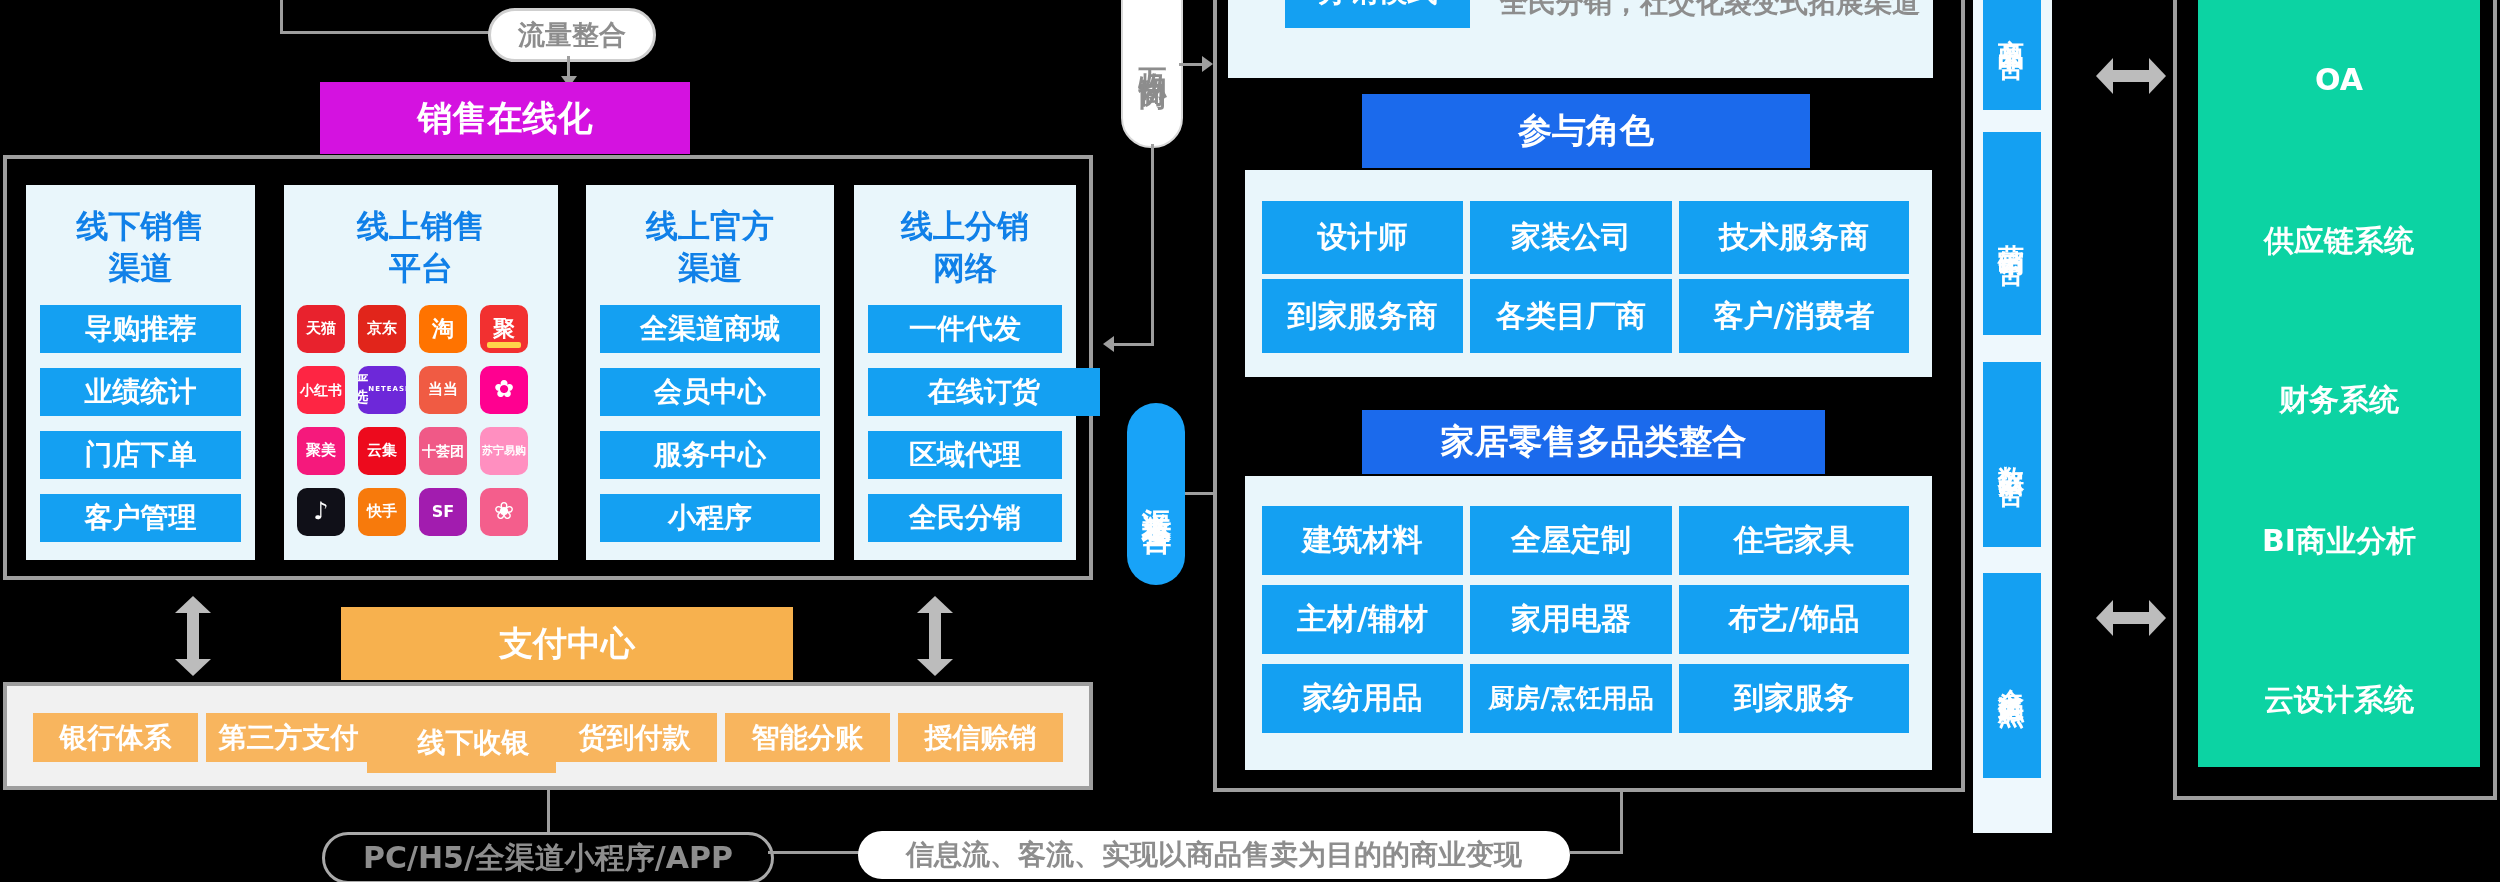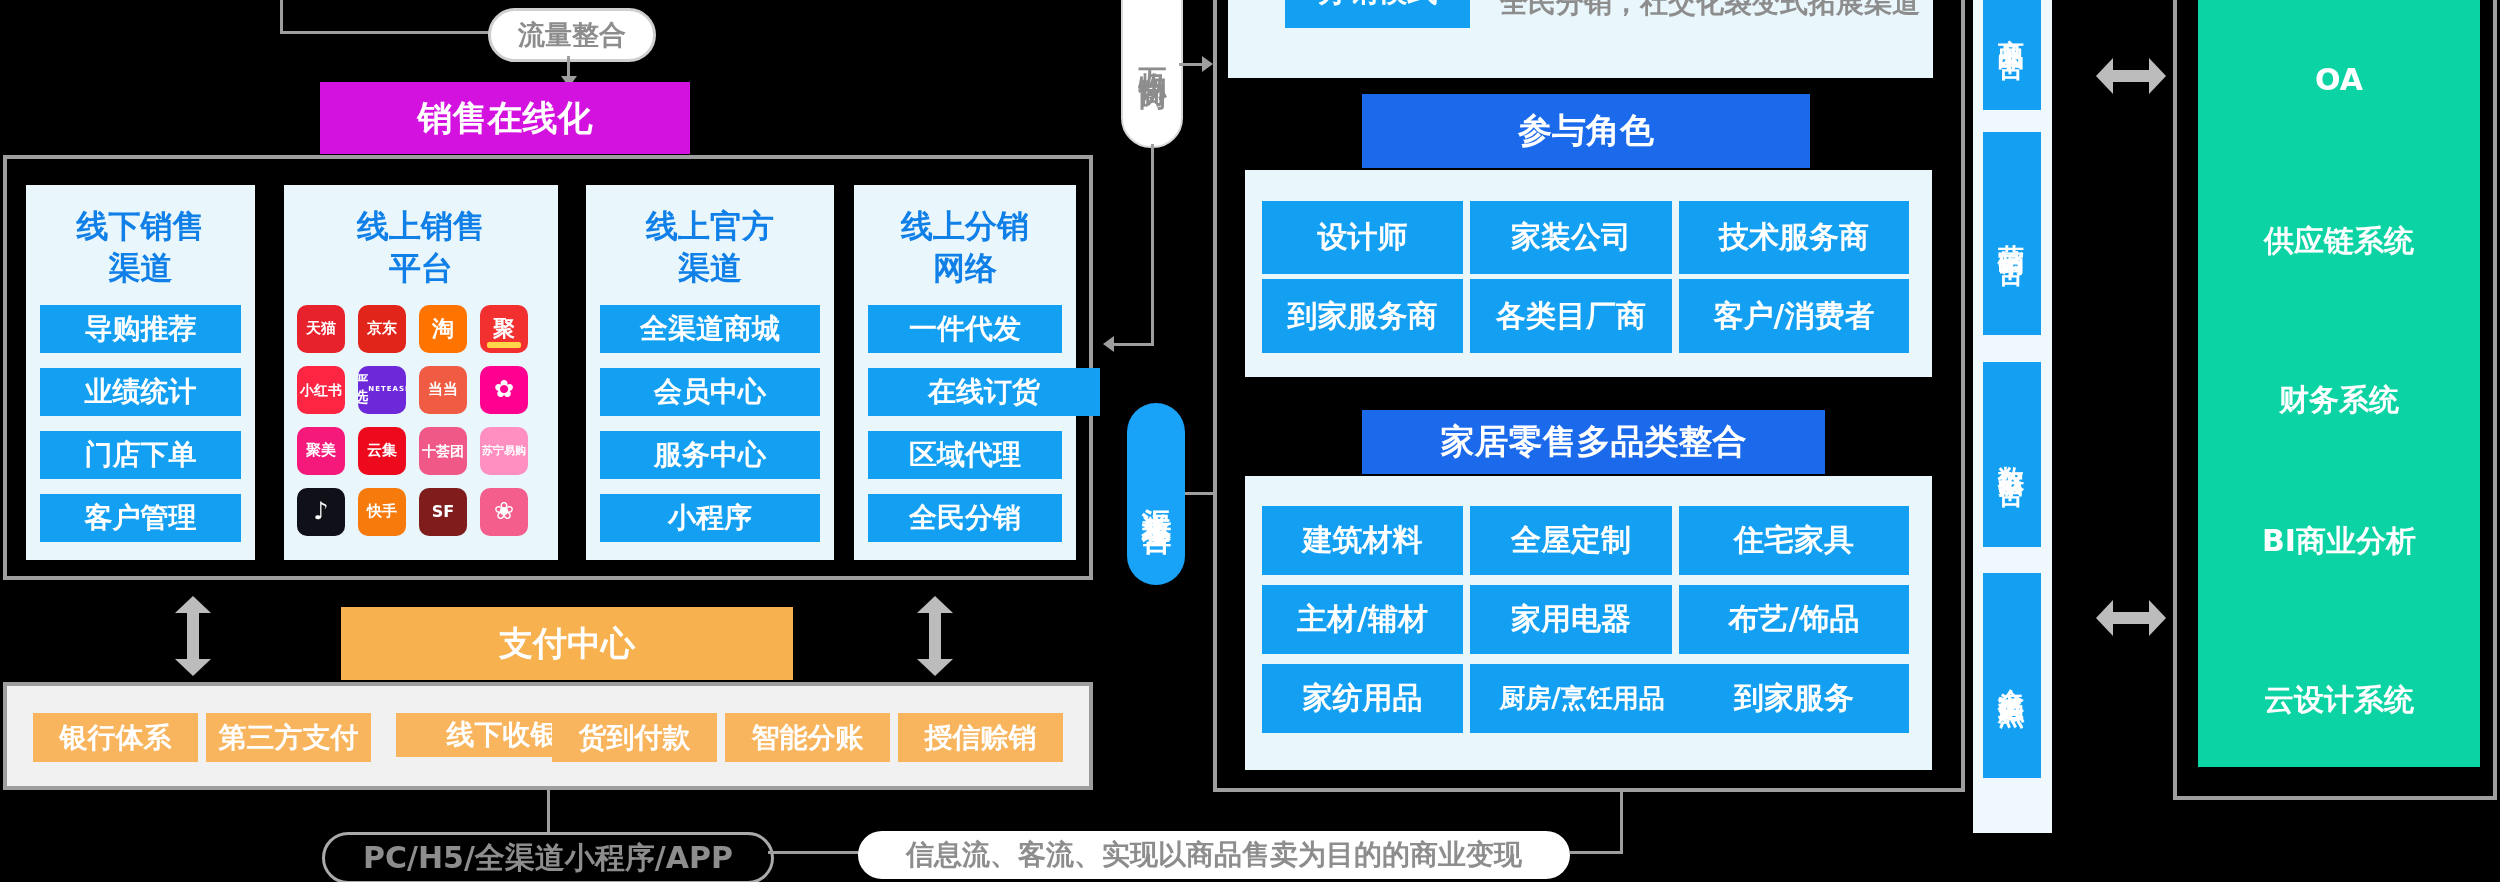--- a/index.html
+++ b/index.html
@@ -12,21 +12,21 @@
   .btn-az{position:absolute;background:#14a0f2;color:#fff;display:flex;align-items:center;justify-content:center;font-size:28px;}
   .hdr-blue{position:absolute;background:#1b6aec;color:#fff;display:flex;align-items:center;justify-content:center;font-size:34px;}
   .grid-item{position:absolute;background:#14a0f2;color:#fff;display:flex;align-items:center;justify-content:center;font-size:30px;}
   .col-title{position:absolute;color:#1080e8;text-align:center;font-size:32px;line-height:42px;}
   .btn-or{position:absolute;background:#f8b55e;color:#fff;display:flex;align-items:center;justify-content:center;font-size:28px;}
   .pill{position:absolute;display:flex;align-items:center;justify-content:center;border-radius:28px;}
   .vtext{writing-mode:vertical-rl;text-orientation:upright;letter-spacing:5px;}
   .icon{position:absolute;width:48px;height:48px;border-radius:10px;color:#fff;
         display:flex;align-items:center;justify-content:center;text-align:center;
         font-size:15px;line-height:1.05;overflow:hidden;}
-  .f22{font-size:22px;} .f24{font-size:24px;} .f14{font-size:14px;} .f12{font-size:11px;} .f16{font-size:16px;} .fs26{font-size:26px;padding-left:11px;}
+  .f22{font-size:22px;} .f24{font-size:24px;} .f14{font-size:14px;} .f12{font-size:11px;} .f16{font-size:16px;} .fs26{font-size:26px;}
   .ribbon::after{content:"";position:absolute;left:7px;right:7px;bottom:5px;height:6px;background:#ffd54a;border-radius:2px;}
   
   .head-down{position:absolute;width:0;height:0;border-left:8px solid transparent;border-right:8px solid transparent;border-top:11px solid #9e9e9e;}
   .head-right{position:absolute;width:0;height:0;border-top:8px solid transparent;border-bottom:8px solid transparent;border-left:11px solid #9e9e9e;}
   .head-left{position:absolute;width:0;height:0;border-top:8px solid transparent;border-bottom:8px solid transparent;border-right:11px solid #9e9e9e;}
   
   .dblv{position:absolute;width:36px;}
   .dblv .sh{position:absolute;left:12px;right:12px;top:15px;bottom:15px;background:#bcbcbc;}
   .dblv::before{content:"";position:absolute;top:0;left:0;width:0;height:0;border-left:18px solid transparent;border-right:18px solid transparent;border-bottom:17px solid #bcbcbc;}
   .dblv::after{content:"";position:absolute;bottom:0;left:0;width:0;height:0;border-left:18px solid transparent;border-right:18px solid transparent;border-top:17px solid #bcbcbc;}
@@ -84,21 +84,21 @@
   <div class="icon" style="left: 419px; top: 366px; background: rgb(240, 91, 67);">当当</div>
   <div class="icon f24" style="left: 480px; top: 366px; background: rgb(255, 0, 144);">✿</div>
 
   <div class="icon" style="left: 297px; top: 427px; background: rgb(245, 25, 124);">聚美</div>
   <div class="icon" style="left: 358px; top: 427px; background: rgb(237, 10, 29);">云集</div>
   <div class="icon f14" style="left: 419px; top: 427px; background: rgb(240, 89, 135);">十荟团</div>
   <div class="icon f12" style="left: 480px; top: 427px; background: rgb(255, 143, 192);">苏宁易购</div>
 
   <div class="icon f24" style="left: 297px; top: 488px; background: rgb(16, 16, 24);">♪</div>
   <div class="icon" style="left: 358px; top: 488px; background: rgb(247, 122, 12);">快手</div>
-  <div class="icon f16" style="left: 419px; top: 488px; background: #7f1d1d;">SF</div>
+  <div class="icon f16" style="left: 419px; top: 488px; background: #a21caf;">SF</div>
   <div class="icon f24" style="left: 480px; top: 488px; background: rgb(244, 94, 140);">❀</div>
 
   <div class="panel" style="left:586px;top:185px;width:248px;height:375px;"></div>
   <div class="col-title" style="left:586px;top:205px;width:248px;">
     <div>线上官方</div>
     <div>渠道</div>
   </div>
   <div class="btn-az" style="left:600px;top:305px;width:220px;height:48px;">全渠道商城</div>
   <div class="btn-az" style="left:600px;top:368px;width:220px;height:48px;">会员中心</div>
   <div class="btn-az" style="left:600px;top:431px;width:220px;height:48px;">服务中心</div>
@@ -119,21 +119,21 @@
     </div>
   <div class="dblv" style="left:917px;top:596px;height:80px;">
       <div class="sh"></div>
     </div>
   <div class="abs flex" style="left:341px;top:607px;width:452px;height:73px;background:#f7b14e;">
     <span style="color:#fff;font-size:34px;">支付中心</span>
   </div>
   <div class="abs" style="left:3px;top:682px;width:1090px;height:108px;border:4px solid #9e9e9e;box-sizing:border-box;background:#f1f1f1;"></div>
   <div class="btn-or" style="left:33px;top:713px;width:165px;height:49px;">银行体系</div>
   <div class="btn-or" style="left:206px;top:713px;width:165px;height:49px;">第三方支付</div>
-  <div class="btn-or" style="left:396px;top:713px;width:165px;height:44px;padding-left:24px;">线下收银</div>
+  <div class="btn-or" style="left:367px;top:713px;width:165px;height:60px;padding-left:24px;">线下收银</div>
   <div class="btn-or" style="left:552px;top:713px;width:165px;height:49px;">货到付款</div>
   <div class="btn-or" style="left:725px;top:713px;width:165px;height:49px;">智能分账</div>
   <div class="btn-or" style="left:898px;top:713px;width:165px;height:49px;">授信赊销</div>
 
   <div class="line" style="left:547px;top:790px;width:3px;height:43px;"></div>
   <div class="pill" style="left:322px;top:832px;width:446px;height:46px;border:3px solid #a9a9a9;background:transparent;">
     <span style="color:#8d8d8d;font-size:30px;">PC/H5/全渠道小程序/APP</span>
   </div>
   <div class="line" style="left:768px;top:851px;width:92px;height:3px;"></div>
   <div class="pill" style="left:858px;top:831px;width:712px;height:48px;background:#fff;">

